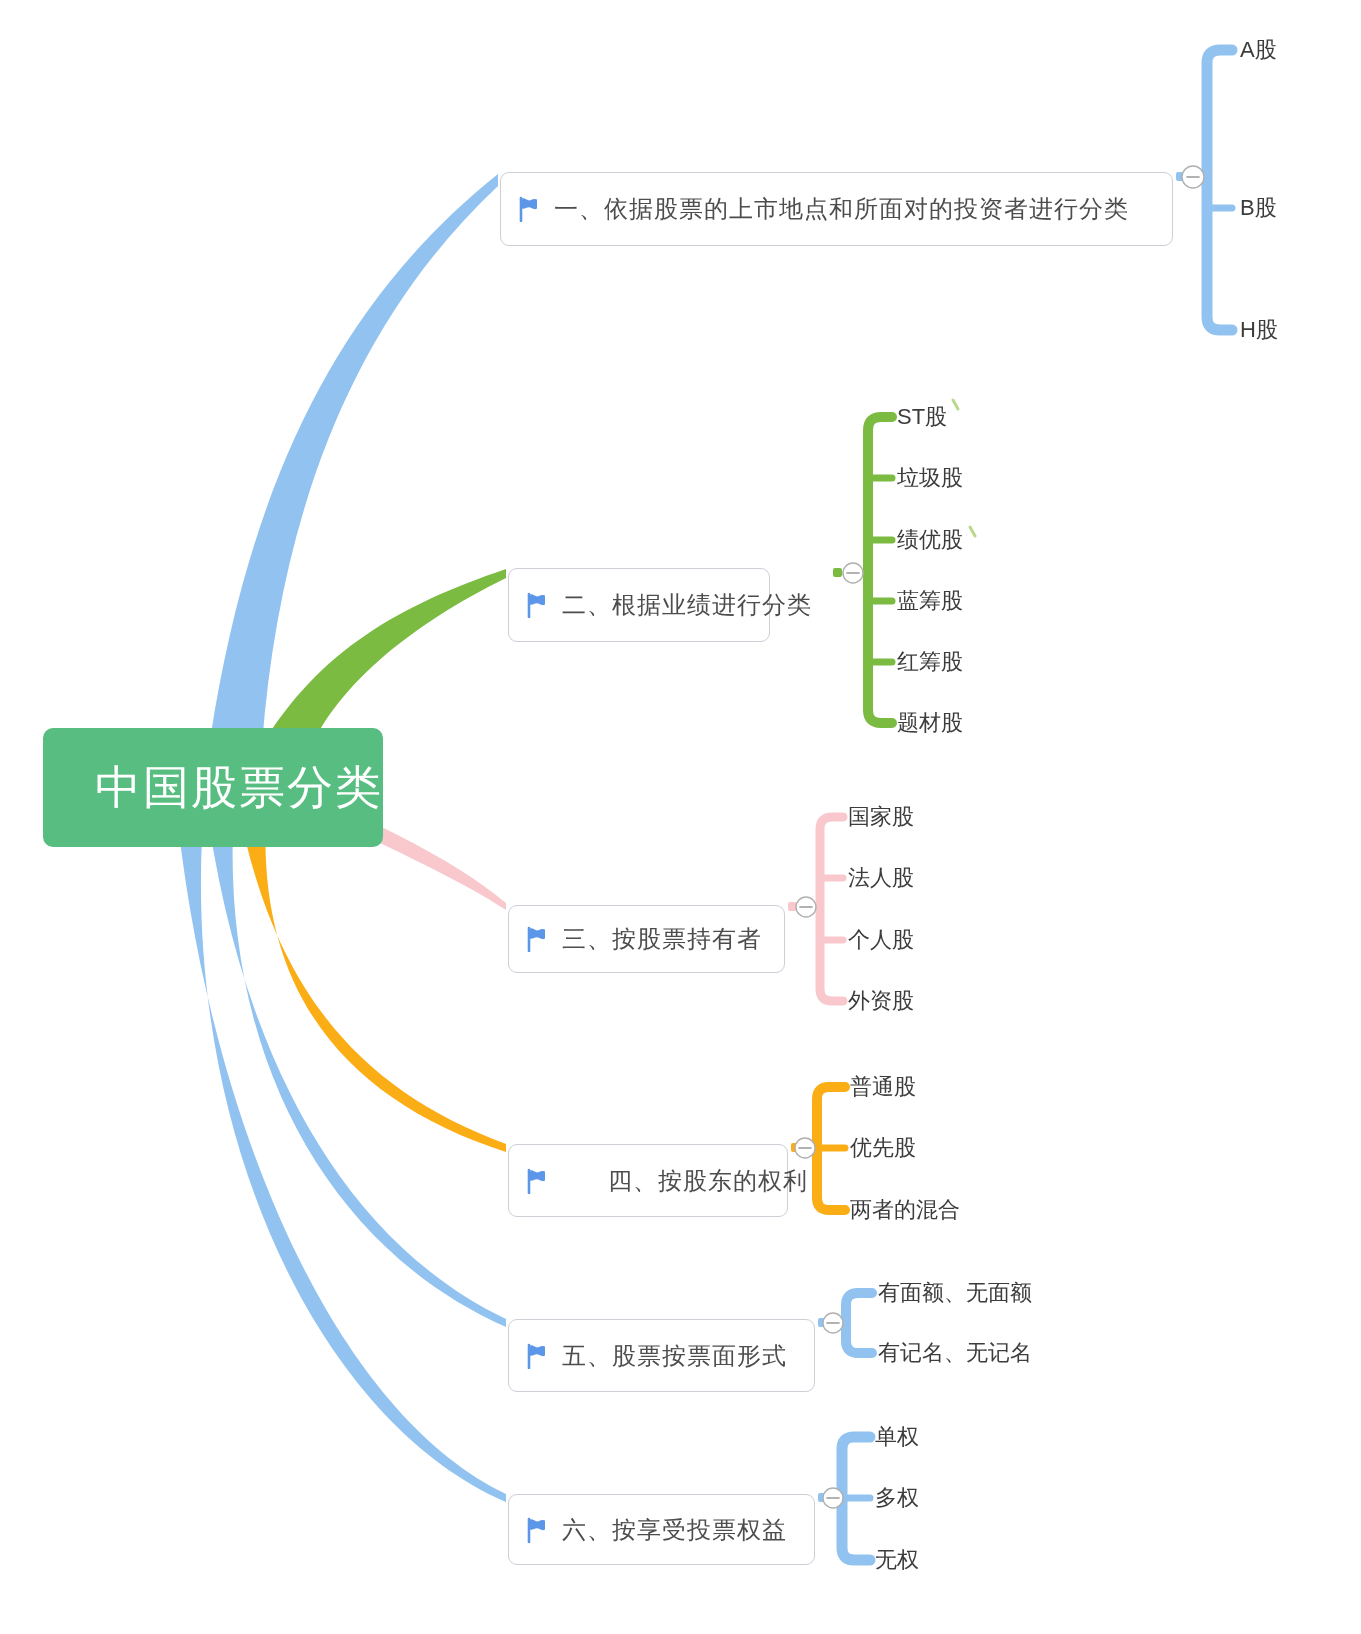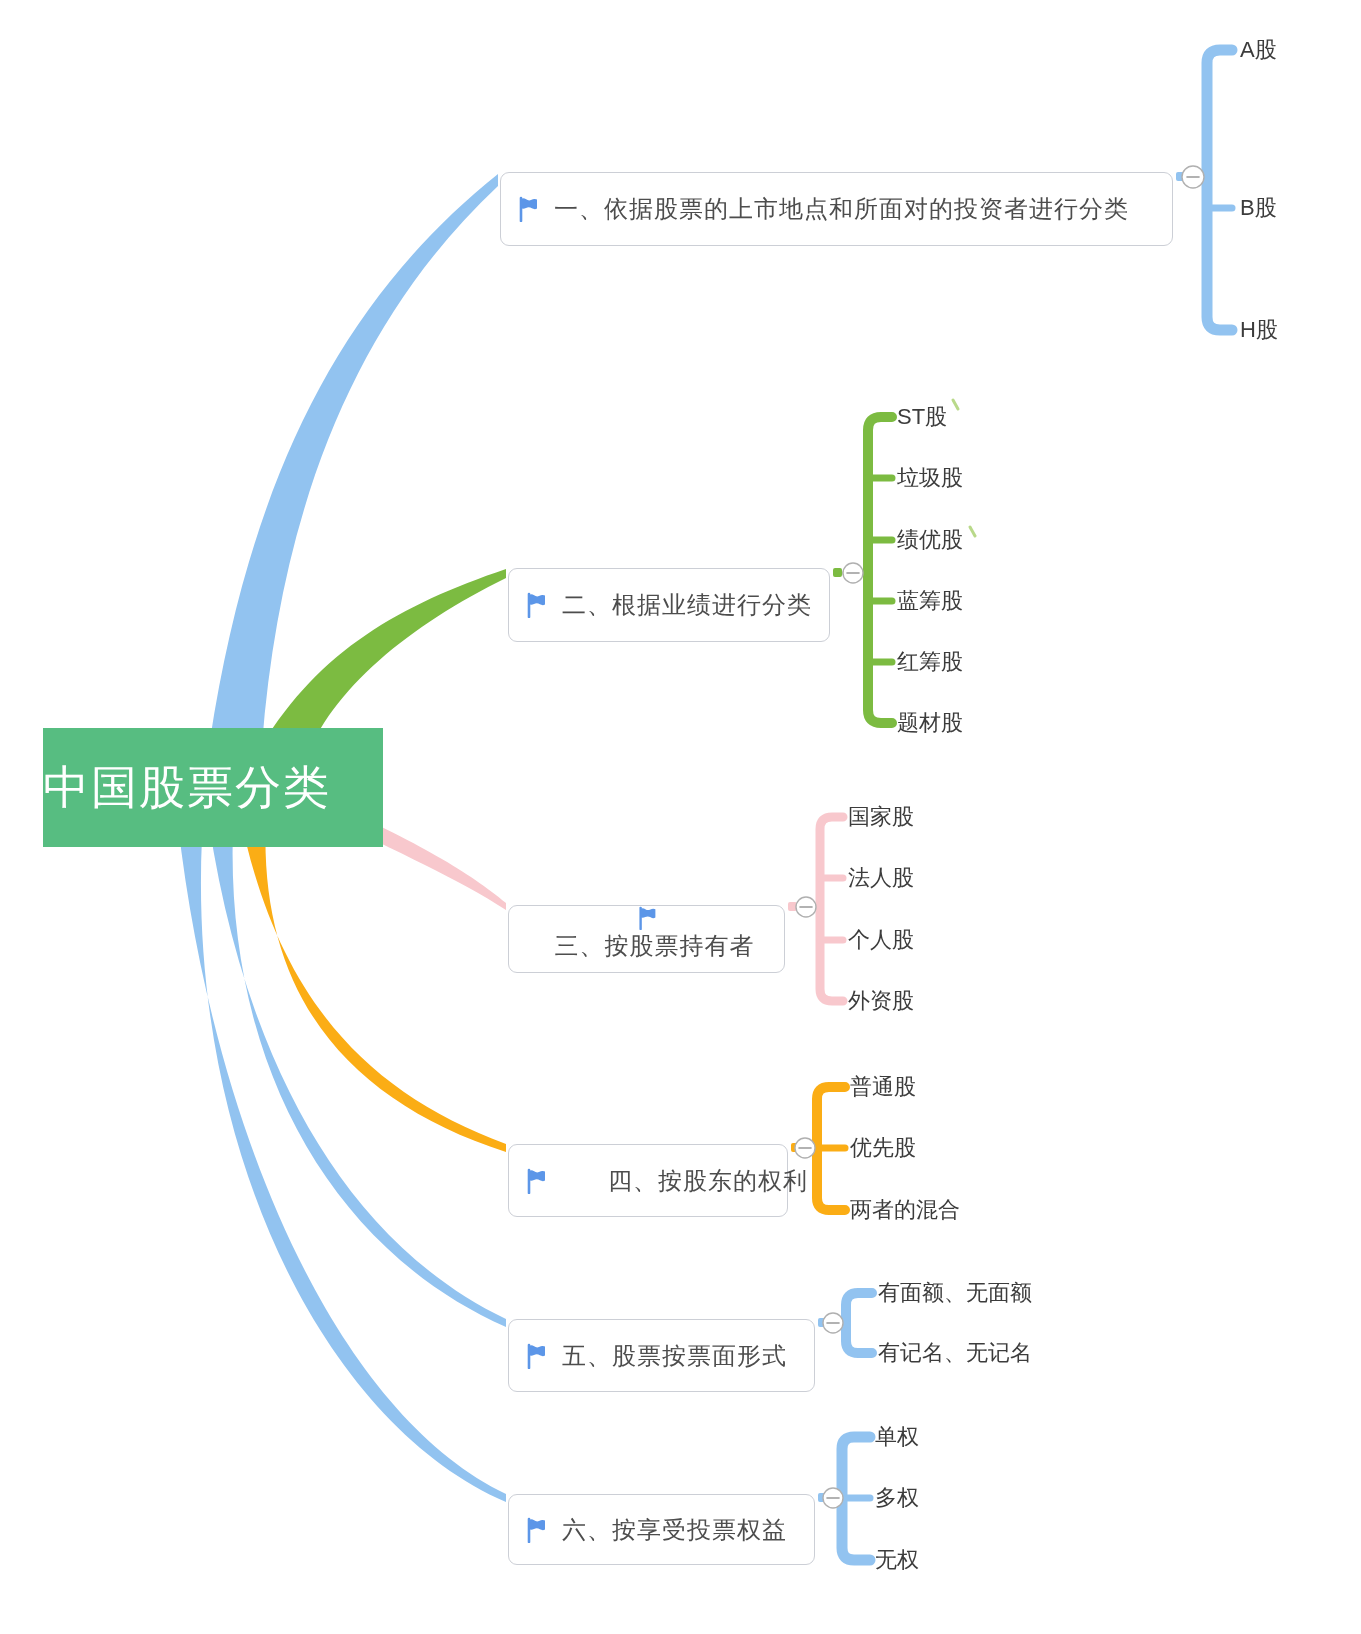--- a/index.html
+++ b/index.html
@@ -1,20 +1,20 @@
 <!DOCTYPE html>
 <html><head>
 <meta charset="utf-8">
 <style>
   html,body{margin:0;padding:0;background:#ffffff;}
   .canvas{position:relative;width:1361px;height:1634px;background:#ffffff;overflow:hidden;
           font-family:"Liberation Sans","DejaVu Sans",sans-serif;}
   svg.layer{position:absolute;left:0;top:0;}
-  .root-node{position:absolute;left:43px;top:728px;width:340px;height:119px;border-radius:0;
-             display:flex;align-items:center;justify-content:flex-start;}
+  .root-node{position:absolute;left:43px;top:728px;width:340px;height:119px;border-radius:10px;
+             display:flex;align-items:center;justify-content:flex-end;}
   .root-node span{color:#ffffff;font-size:46px;letter-spacing:2px;white-space:nowrap;}
   .node{position:absolute;background:#ffffff;border:1px solid #ccCFd6;border-radius:9px;
         display:flex;align-items:center;box-sizing:border-box;padding-left:16px;margin-top:32px;}
   .node .flag{width:24px;height:26px;flex:0 0 24px;margin-right:13px;}
   .node .lbl{font-size:24px;color:#4d4d4d;letter-spacing:1px;white-space:nowrap;}
   .child{position:absolute;transform:translateY(-50%);font-size:22px;color:#3c3c3c;
          white-space:nowrap;line-height:28px;text-align:right;}
 </style>
 </head>
 <body>
@@ -91,29 +91,29 @@
   </div>
 
   <div class="node" style="left:500px;top:140px;width:673px;height:74px;">
     <svg class="flag" viewBox="0 0 24 26">
       <line x1="4" y1="2" x2="4" y2="25" stroke="#5C96E8" stroke-width="2.6" stroke-linecap="round"></line>
       <path fill="#5C96E8" d="M4 3 C8 0.5 10 6 14 4 C17 2.5 19 3 20 3.5 L20 12.5 C16 15 14 9.5 9 12 C7 13 5 12.7 4 12.2 Z"></path>
     </svg>
     <span class="lbl">一、依据股票的上市地点和所面对的投资者进行分类</span>
   </div>
 
-  <div class="node" style="left:508px;top:536px;width:322px;height:74px;">
+  <div class="node" style="left:508px;top:536px;width:262px;height:74px;">
     <svg class="flag" viewBox="0 0 24 26">
       <line x1="4" y1="2" x2="4" y2="25" stroke="#5C96E8" stroke-width="2.6" stroke-linecap="round"></line>
       <path fill="#5C96E8" d="M4 3 C8 0.5 10 6 14 4 C17 2.5 19 3 20 3.5 L20 12.5 C16 15 14 9.5 9 12 C7 13 5 12.7 4 12.2 Z"></path>
     </svg>
     <span class="lbl">二、根据业绩进行分类</span>
   </div>
 
-  <div class="node" style="left:508px;top:873px;width:277px;height:68px;flex-direction:column;">
+  <div class="node" style="left:508px;top:873px;width:277px;height:68px;">
     <svg class="flag" viewBox="0 0 24 26">
       <line x1="4" y1="2" x2="4" y2="25" stroke="#5C96E8" stroke-width="2.6" stroke-linecap="round"></line>
       <path fill="#5C96E8" d="M4 3 C8 0.5 10 6 14 4 C17 2.5 19 3 20 3.5 L20 12.5 C16 15 14 9.5 9 12 C7 13 5 12.7 4 12.2 Z"></path>
     </svg>
     <span class="lbl">三、按股票持有者</span>
   </div>
 
   <div class="node" style="left:508px;top:1112px;width:280px;height:73px;gap:46px;">
     <svg class="flag" viewBox="0 0 24 26">
       <line x1="4" y1="2" x2="4" y2="25" stroke="#5C96E8" stroke-width="2.6" stroke-linecap="round"></line>

